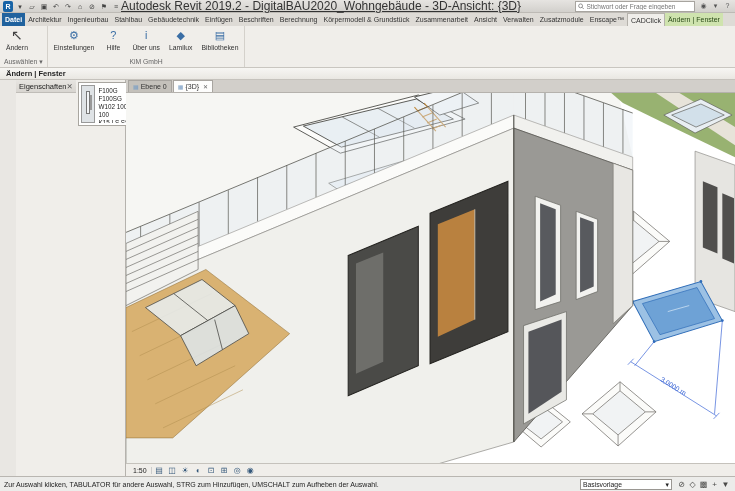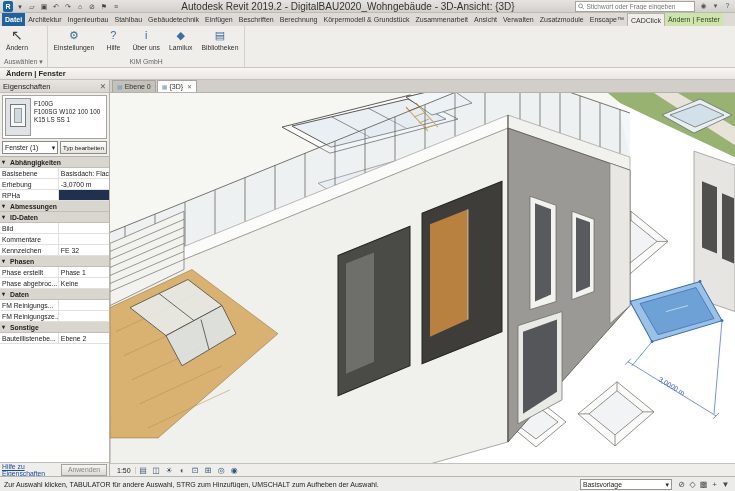--- a/index.html
+++ b/index.html
@@ -5,21 +5,21 @@
   *{margin:0;padding:0;box-sizing:border-box;}
   html,body{width:735px;height:491px;}
   body{font-family:"Liberation Sans",sans-serif;background:#fff;}
   .app{position:relative;width:735px;height:491px;background:#e9e7e3;overflow:hidden;font-size:8px;color:#222;}
 
   
   .titlebar{position:absolute;top:0;left:0;right:0;height:13px;background:linear-gradient(#e6e4e1,#d2d0cc);display:flex;align-items:center;padding:0 3px;border-bottom:1px solid #bdbab5;}
   .qat{display:flex;align-items:center;gap:2px;}
   .qat-btn{min-width:10px;height:11px;font-size:7px;line-height:11px;text-align:center;color:#444;cursor:default;}
   .revit-logo{background:#1763a6;color:#fff;font-weight:bold;border-radius:2px;padding:0 2px;}
-  .title-text{flex:1;text-align:center;font-size:10px;color:#333;white-space:nowrap;overflow:hidden;}
+  .title-text{flex:1;text-align:left;font-size:12px;color:#333;white-space:nowrap;overflow:hidden;text-decoration:underline;}
   .search-box{display:flex;align-items:center;background:#fff;border:1px solid #a7a49f;height:11px;width:120px;padding:0 2px;gap:2px;}
   .search-box input{border:none;outline:none;font-size:6.5px;width:100%;font-family:inherit;color:#555;background:transparent;}
   .title-icons{display:flex;gap:3px;margin-left:4px;color:#555;font-size:7px;}
   .title-icons span{width:9px;text-align:center;}
 
   
   .ribbon-tabs{position:absolute;top:13px;left:0;right:0;height:13px;background:#dedbd6;display:flex;align-items:flex-end;padding-left:2px;}
   .rtab{padding:0 3px;font-size:7px;color:#333;height:13px;line-height:13px;white-space:nowrap;cursor:default;}
   .rtab.file-tab{background:#20629e;color:#fff;font-weight:bold;}
   .rtab.active{background:#f0eeea;border:1px solid #b5b2ac;border-bottom:none;}
@@ -35,21 +35,21 @@
   .rbtn-label{font-size:6.8px;color:#333;text-align:center;white-space:nowrap;}
   .rpanel-title{font-size:6.8px;color:#666;text-align:center;height:10px;line-height:10px;}
 
   
   .options-bar{position:absolute;top:68px;left:0;right:0;height:12px;background:linear-gradient(#f7f6f3,#e9e7e2);border-bottom:1px solid #c5c2bc;font-size:7.5px;line-height:11px;padding-left:6px;color:#222;font-weight:bold;}
 
   
   .main{position:absolute;top:80px;left:0;right:0;bottom:15px;display:flex;}
 
   
-  .properties{width:110px;background:#f0eeea;border-right:1px solid #b5b2ad;display:flex;flex-direction:column;}
+  .properties{width:110px;background:#f0eeea;border-right:1px solid #b5b2ad;display:flex;flex-direction:row;margin-left:16px;}
   .prop-header{height:13px;background:linear-gradient(#e7e5e1,#d8d5d0);font-size:7.5px;line-height:13px;padding:0 3px;color:#222;border-bottom:1px solid #c0bdb8;display:flex;justify-content:space-between;}
   .prop-close{color:#555;cursor:default;}
   .type-preview{margin:2px;background:#fff;border:1px solid #a9a6a0;height:44px;display:flex;padding:2px;gap:3px;}
   .type-thumb{width:26px;height:100%;background:#dfe3e6;border:1px solid #999;position:relative;}
   .type-thumb::before{content:"";position:absolute;left:4px;top:5px;right:4px;bottom:8px;background:#f4f6f8;border:1px solid #777;}
   .type-thumb::after{content:"";position:absolute;left:8px;top:9px;right:8px;bottom:12px;background:#cfd9e0;border:1px solid #999;}
   .type-lines{font-size:6.3px;line-height:8px;color:#222;overflow:hidden;padding-top:2px;}
   .selector-row{display:flex;margin:0 2px 2px;gap:2px;height:13px;}
   .type-combo{flex:1;background:#fff;border:1px solid #8a8884;font-size:6.8px;line-height:11px;padding:0 2px;display:flex;justify-content:space-between;cursor:default;}
   .edit-type-btn{background:linear-gradient(#fdfdfc,#e4e2dd);border:1px solid #908e89;font-size:6.2px;line-height:11px;padding:0 2px;white-space:nowrap;cursor:default;}

